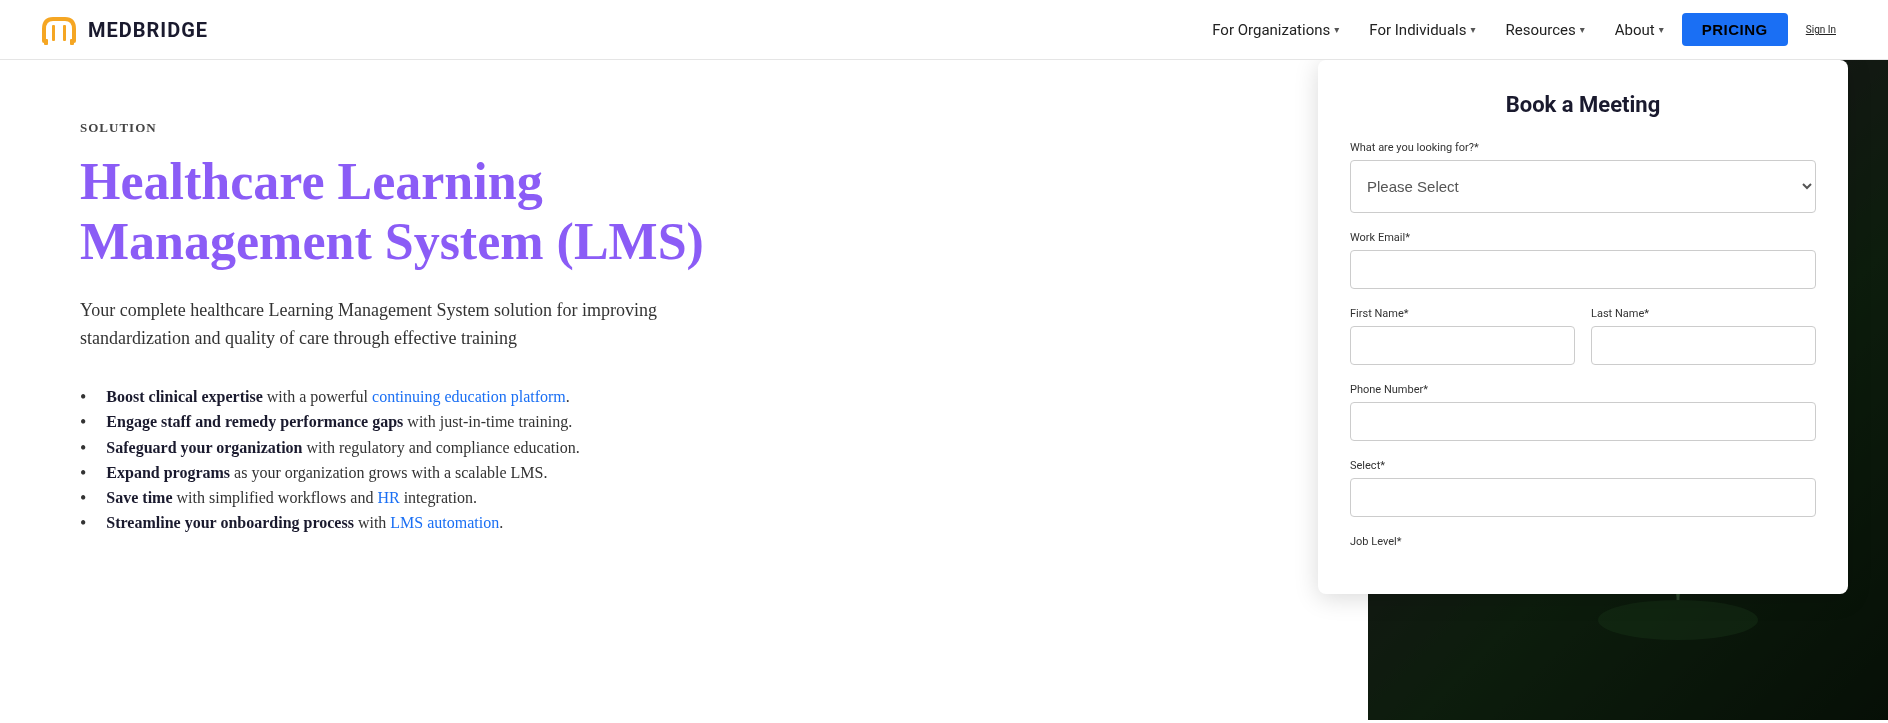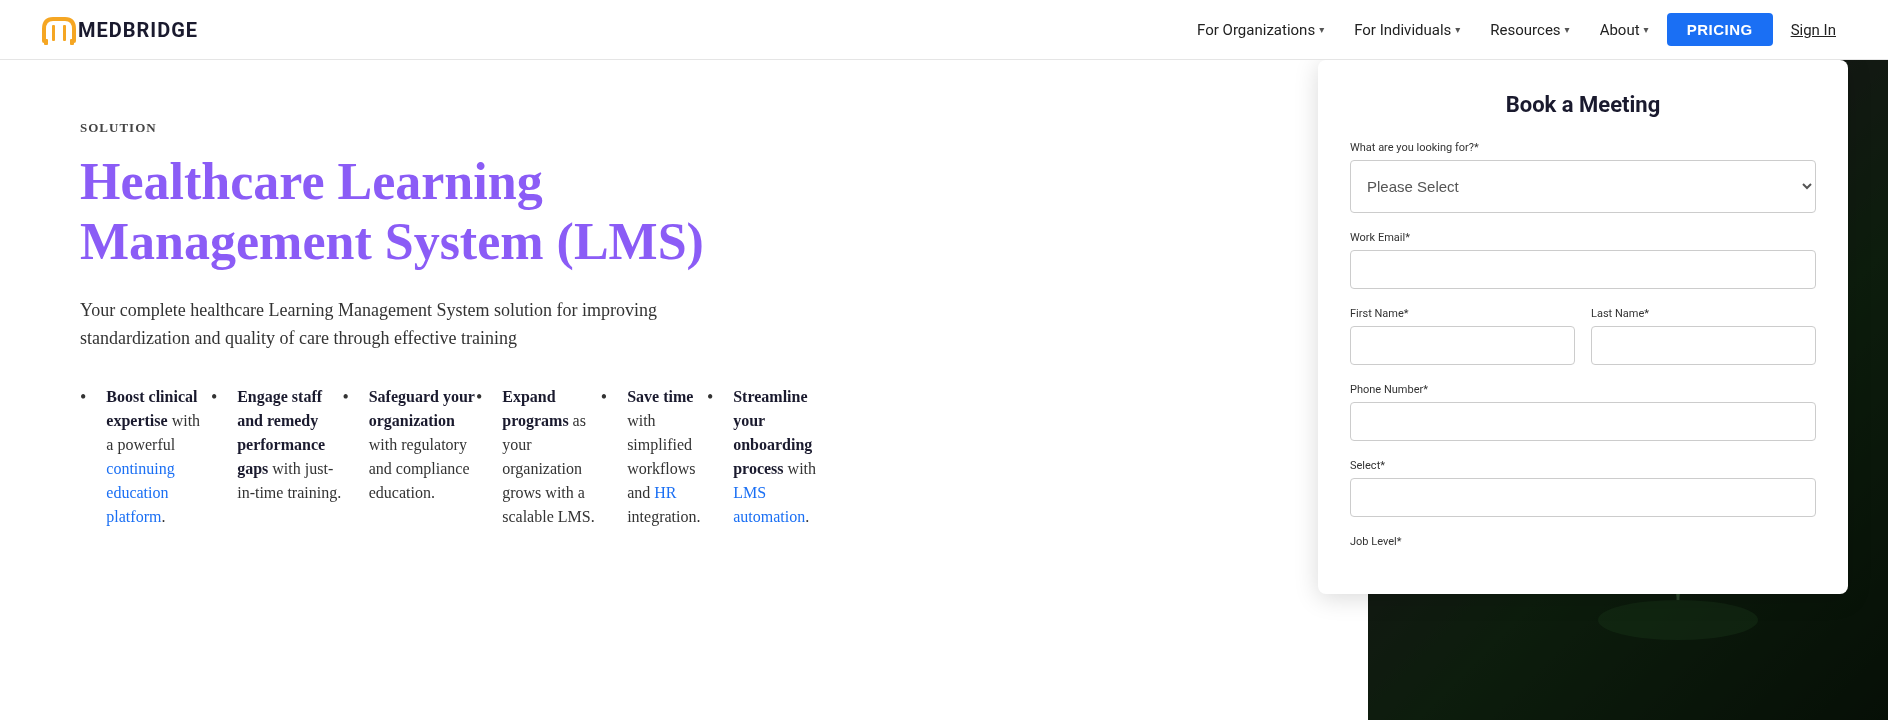--- a/index.html
+++ b/index.html
@@ -13,20 +13,21 @@
       padding: 0 40px;
       height: 60px;
       background: #fff;
       border-bottom: 1px solid #e5e5e5;
       position: relative;
       z-index: 10;
     }
     .nav-logo {
       display: flex;
       align-items: center;
+      gap: 10px;
       text-decoration: none;
     }
     .nav-logo-icon {
       width: 38px;
       height: 38px;
     }
     .nav-logo-text {
       font-size: 20px;
       font-weight: 700;
       color: #1a1a2e;
@@ -47,31 +48,31 @@
       cursor: pointer;
       border-radius: 4px;
       white-space: nowrap;
     }
     .nav-chevron {
       font-size: 10px;
       color: #555;
     }
     .nav-pricing-btn {
       background: #1a6ff4;
-      color: #ffffff;
+      color: #000000;
       border: none;
       padding: 8px 20px;
       border-radius: 4px;
       font-size: 15px;
       font-weight: 700;
       letter-spacing: 0.5px;
       cursor: pointer;
     }
     .nav-signin {
-      font-size: 15px;
+      font-size: 10px;
       color: #222;
       cursor: pointer;
       padding: 6px 12px;
       text-decoration: underline;
     }
 
     
     .main-wrapper {
       display: flex;
       position: relative;
@@ -107,21 +108,21 @@
       font-size: 18px;
       color: #333;
       line-height: 1.6;
       margin-bottom: 32px;
       max-width: 640px;
     }
     .bullet-list {
       list-style: none;
       padding: 0;
       display: flex;
-      flex-direction: row;
+      flex-direction: column;
     }
     .bullet-list li {
       display: flex;
       align-items: flex-start;
       gap: 10px;
       font-size: 16px;
       color: #333;
       line-height: 1.5;
     }
     .bullet-list li::before {

